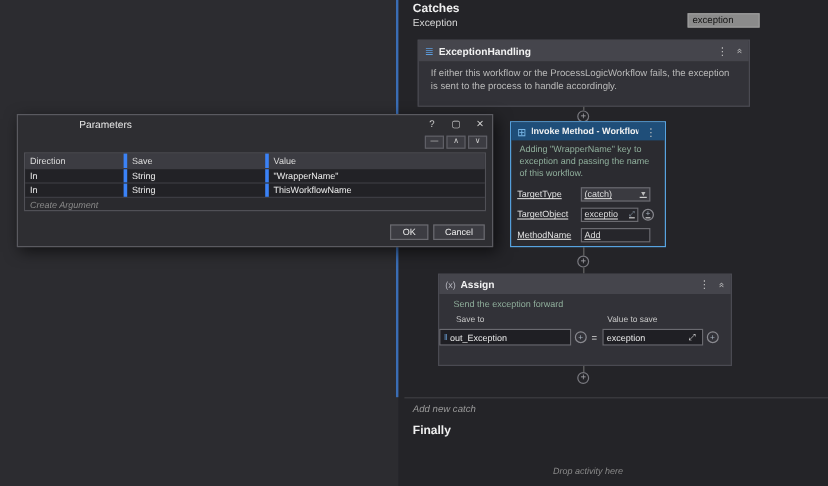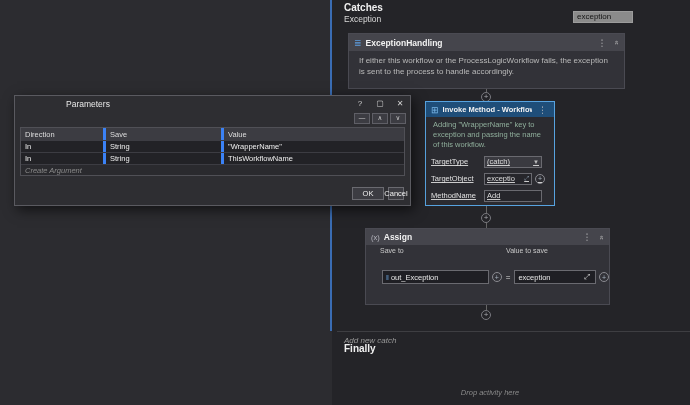--- a/index.html
+++ b/index.html
@@ -53,21 +53,21 @@
   .circle-btn { width:10px; height:10px; border-radius:50%; border:1px solid #8a8a90; color:#a9b4c0;
     font-size:7px; display:flex; align-items:center; justify-content:center; line-height:1; flex:0 0 auto; }
 
   
   .assign-card { left:365px; top:228px; width:245px; height:77px; }
   .assign-card .card-header { height:16px; }
   .assign-hdr-icon { font-size:7.5px; color:#b8b8c0; }
   .assign-card .card-desc { padding:4px 12px 2px; font-size:7.5px; }
   .assign-labels { display:flex; padding-left:14px; font-size:7px; color:#c8c8c8; margin-top:2px; }
   .assign-labels .l1 { width:126px; }
-  .assign-inputs { display:flex; align-items:center; padding-left:16px; margin-top:16px; gap:3px; }
+  .assign-inputs { display:flex; align-items:center; padding-left:0; margin-top:4px; gap:3px; }
   .assign-box { height:14px; background:#1f1f24; border:1px solid #6a6a70; display:flex;
     align-items:center; padding:0 3px; gap:2px; font-size:7.5px; color:#e8e8e8; }
   .vb-icon { color:#6aa0d8; font-size:7px; }
   .eq { color:#ddd; font-size:8px; padding:0 1px; }
 
   
   .separator { left:337px; top:331px; width:353px; height:1px; background:#3e3e42; }
   .italic-gray { font-style:italic; font-size:8px; color:#9a9a9a; }
   .drop-hint { left:400px; top:388px; width:180px; text-align:center; font-style:italic; font-size:7.5px; color:#8a8a8a; }
 
@@ -85,21 +85,21 @@
   .pt-row { display:flex; height:12px; align-items:center; font-size:7.5px; }
   .pt-head { background:#3c3c42; color:#ddd; }
   .pt-data { background:#222226; color:#eee; border-top:1px solid #3c3c42; }
   .pt-cell { padding-left:4px; height:100%; display:flex; align-items:center; border-right:3px solid #3b82f6; overflow:hidden; white-space:nowrap; }
   .c-dir { width:85px; } .c-type { width:118px; } .c-val { flex:1; border-right:none; }
   .pt-create { background:#2a2a2e; border-top:1px solid #3c3c42; height:11px; display:flex; align-items:center;
     padding-left:4px; font-size:7.5px; font-style:italic; color:#8a8a8a; }
   .dlg-footer { position:absolute; bottom:5px; right:6px; display:flex; gap:4px; }
   .dlg-action { height:13px; background:#3c3c42; border:1px solid #6a6a70; color:#eee; font-size:7.5px;
     display:flex; align-items:center; justify-content:center; }
-  .btn-ok { width:32px; } .btn-cancel { width:16px; }
+  .btn-ok { width:32px; } .btn-cancel { width:43px; }
 </style>
 </head>
 <body>
 
 <div class="abs canvas-bg"></div>
 <div class="abs branch-line"></div>
 
 <div class="abs section-title" style="left:344px; top:2px;">Catches</div>
 <div class="abs small-label" style="left:344px; top:14px;">Exception</div>
 <div class="abs exception-box">exception</div>
@@ -153,20 +153,21 @@
 <div class="plus-circle" style="top:213px;">+</div>
 <div class="conn-line" style="top:223px; height:5px;"></div>
 
 <div class="card assign-card">
   <div class="card-header">
     <span class="assign-hdr-icon">(x)</span>
     <span class="card-title">Assign</span>
     <span class="dots-icon">⋮</span>
     <span class="collapse-icon">»</span>
   </div>
+  <div class="card-desc annotation">Send the exception forward</div>
   <div class="assign-labels">
     <span class="l1">Save to</span>
     <span>Value to save</span>
   </div>
   <div class="assign-inputs">
     <span class="assign-box" style="width:110px;">
       <span class="vb-icon">‖</span>
       <span>out_Exception</span>
     </span>
     <span class="circle-btn">+</span>
@@ -177,21 +178,21 @@
     </span>
     <span class="circle-btn">+</span>
   </div>
 </div>
 
 <div class="conn-line" style="top:305px; height:5px;"></div>
 <div class="plus-circle" style="top:310px;">+</div>
 
 <div class="abs separator"></div>
 <div class="abs italic-gray" style="left:344px; top:336px;">Add new catch</div>
-<div class="abs section-title" style="left:344px; top:343px;text-align:right;">Finally</div>
+<div class="abs section-title" style="left:344px; top:354px;text-align:right;">Finally</div>
 <div class="abs drop-hint">Drop activity here</div>
 
 <div class="abs dialog">
   <div class="dlg-titlebar">
     <span class="dlg-title">Parameters</span>
     <span class="dlg-btn">?</span>
     <span class="dlg-btn">▢</span>
     <span class="dlg-btn">✕</span>
   </div>
   <div class="dlg-toolbar">

